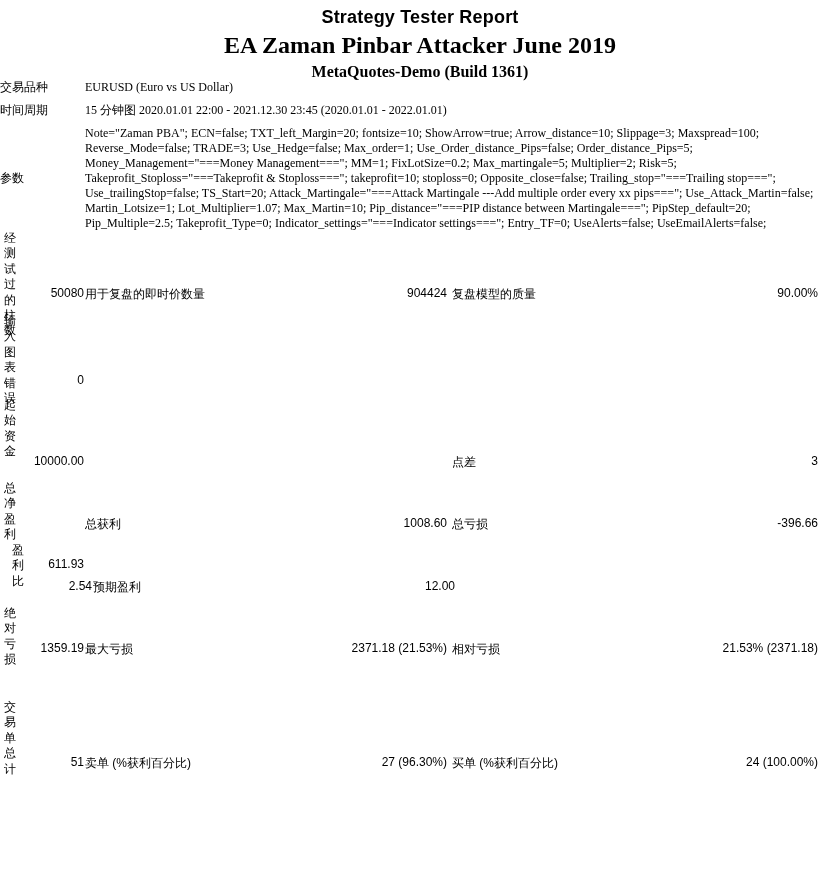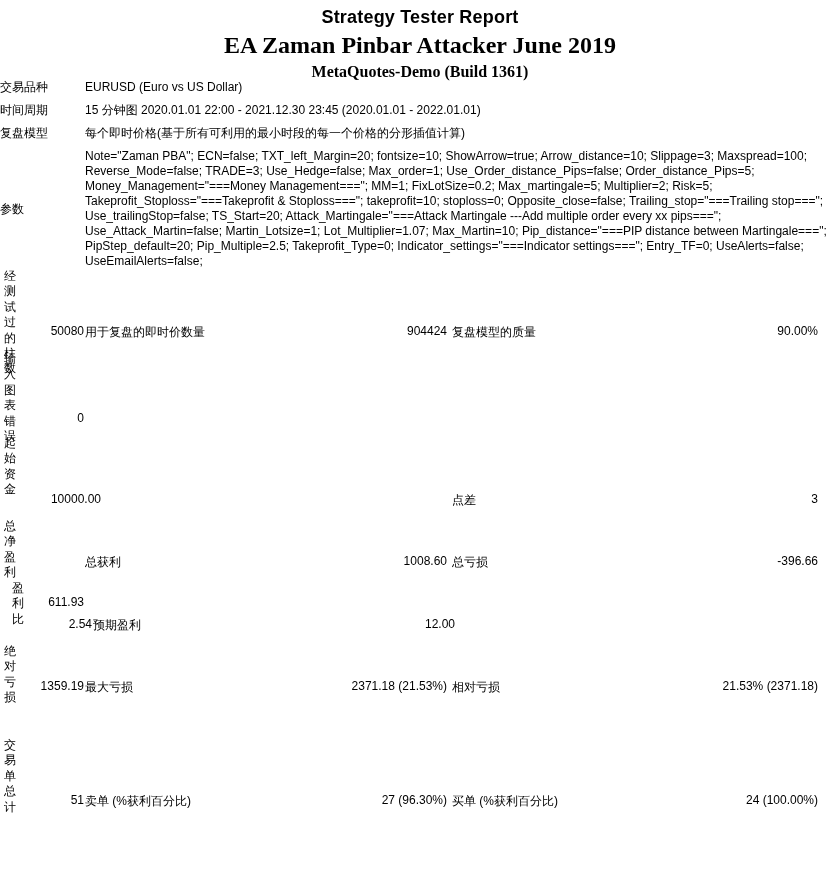--- a/index.html
+++ b/index.html
@@ -48,20 +48,21 @@
     width: 840px;
     border-collapse: collapse;
     table-layout: fixed;
     font-size: 12px;
   }
   table.report td {
     padding: 0;
     vertical-align: top;
     font-size: 12px;
     line-height: 15px;
+    font-family: Liberation Serif, serif;
   }
 
   
   .info-row td { height: 23px; vertical-align: middle; }
   .info-label {
     width: 85px;
     padding-left: 4px;
     white-space: nowrap;
   }
   .info-value {
@@ -146,24 +147,20 @@
 <table class="report">
   <tbody>
     <tr class="info-row">
       <td class="info-label">交易品种</td>
       <td class="info-value">EURUSD (Euro vs US Dollar)</td>
     </tr>
     <tr class="info-row">
       <td class="info-label">时间周期</td>
       <td class="info-value">15 分钟图 2020.01.01 22:00 - 2021.12.30 23:45 (2020.01.01 - 2022.01.01)</td>
     </tr>
-    <tr class="info-row">
-      <td class="info-label">复盘模型</td>
-      <td class="info-value">每个即时价格(基于所有可利用的最小时段的每一个价格的分形插值计算)</td>
-    </tr>
     <tr>
       <td class="params-label">参数</td>
       <td class="params-value">Note="Zaman PBA"; ECN=false; TXT_left_Margin=20; fontsize=10; ShowArrow=true; Arrow_distance=10; Slippage=3; Maxspread=100; Reverse_Mode=false; TRADE=3; Use_Hedge=false; Max_order=1; Use_Order_distance_Pips=false; Order_distance_Pips=5; Money_Management="===Money Management==="; MM=1; FixLotSize=0.2; Max_martingale=5; Multiplier=2; Risk=5; Takeprofit_Stoploss="===Takeprofit &amp; Stoploss==="; takeprofit=10; stoploss=0; Opposite_close=false; Trailing_stop="===Trailing stop==="; Use_trailingStop=false; TS_Start=20; Attack_Martingale="===Attack Martingale ---Add multiple order every xx pips==="; Use_Attack_Martin=false; Martin_Lotsize=1; Lot_Multiplier=1.07; Max_Martin=10; Pip_distance="===PIP distance between Martingale==="; PipStep_default=20; Pip_Multiple=2.5; Takeprofit_Type=0; Indicator_settings="===Indicator settings==="; Entry_TF=0; UseAlerts=false; UseEmailAlerts=false;</td>
     </tr>
   </tbody>
 </table>
 
 <div class="stats" id="stats-container" style="height: 518px;">
     <div class="stat-row" style="position: absolute; left: 0px; top: 0px; width: 840px; height: 1px;">
       <div class="vlabel">经测试过的柱数</div>
@@ -172,21 +169,21 @@
       <div class="num-mid" style="top: 55px;">904424</div>
       <div class="txt-mid" style="top: 55px;">复盘模型的质量</div>
       <div class="num-right" style="top: 55px;">90.00%</div>
     </div>
     <div class="stat-row" style="position: absolute; left: 0px; top: 83px; width: 840px; height: 1px;">
       <div class="vlabel">输入图表错误</div>
       <div class="num-left" style="top: 59px;">0</div>
     </div>
     <div class="stat-row" style="position: absolute; left: 0px; top: 167px; width: 840px; height: 1px;">
       <div class="vlabel">起始资金</div>
-      <div class="num-left" style="top: 56px; margin-left: 17px;">10000.00</div>
+      <div class="num-left" style="top: 56px;">10000.00</div>
       <div class="txt-mid" style="top: 56px;">点差</div>
       <div class="num-right" style="top: 56px;">3</div>
     </div>
     <div class="stat-row" style="position: absolute; left: 0px; top: 250px; width: 840px; height: 1px;">
       <div class="vlabel">总净盈利</div>
       <div class="num-left" style="top: 35px; margin-top: 41px;">611.93</div>
       <div class="txt-left" style="top: 35px;">总获利</div>
       <div class="num-mid" style="top: 35px;">1008.60</div>
       <div class="txt-mid" style="top: 35px;">总亏损</div>
       <div class="num-right" style="top: 35px;">-396.66</div>

